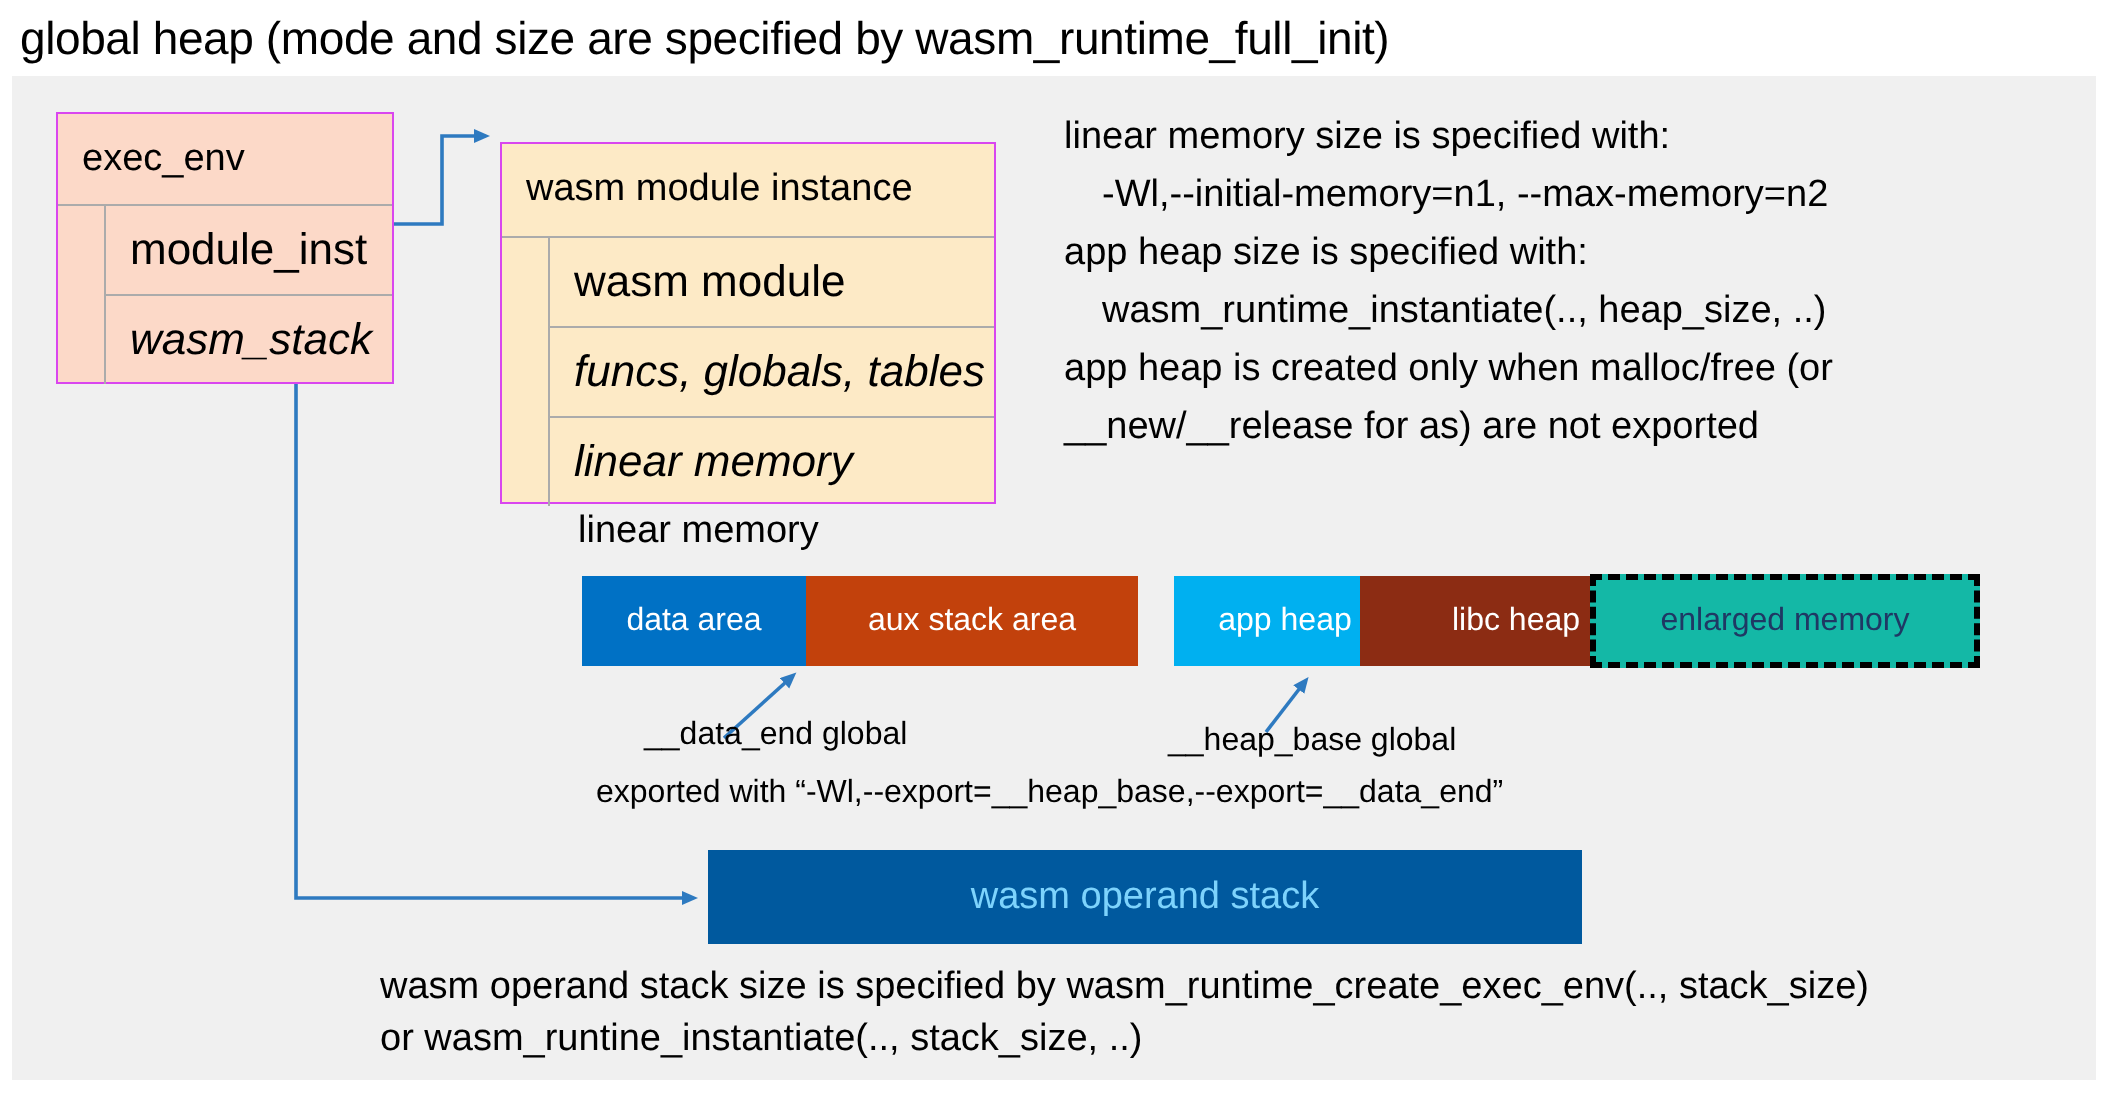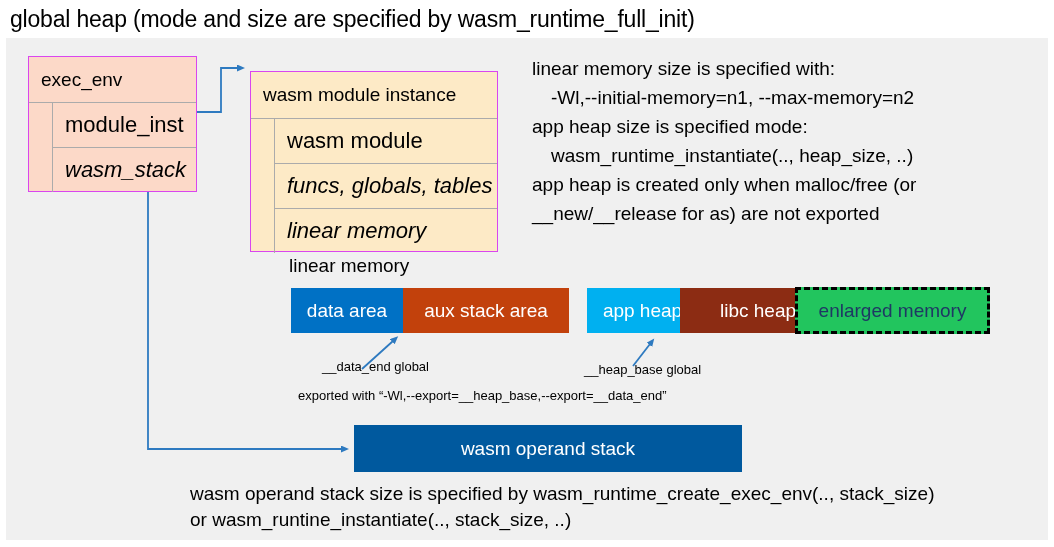--- a/index.html
+++ b/index.html
@@ -22,36 +22,36 @@
   .exec-env { left:28px; top:44px; width:169px; height:136px; }
   .module-instance { left:250px; top:59px; width:248px; height:181px; }
   .module-instance .box-header { height:46px; }
 
   .notes-right { position:absolute; left:532px; top:54px; width:514px; font-size:19px; line-height:29px; }
   .notes-right .indent { padding-left:19px; }
 
   .lm-label { position:absolute; left:289px; top:255px; font-size:19px; }
 
   .seg { position:absolute; top:288px; height:45px; display:flex; align-items:center;
-         justify-content:center; color:#ffffff; font-size:19px; white-space:nowrap; }
+         justify-content:center; color:#ffffff; font-size:16px; white-space:nowrap; }
   .seg-data      { left:291px; width:112px; }
   .seg-aux       { left:403px; width:166px; }
   .seg-appheap   { left:587px; width:111px; }
   .seg-libcheap  { left:680px; width:108px;padding-left:24px; }
   .seg-enlarged  { left:795px; top:287px; width:195px; height:47px; box-sizing:border-box;
-                   border:3px dashed #000; background:#22c55e; }
+                   border:3px dashed #000; background:#14b8a6; }
 
-  .annotation { position:absolute; font-size:13px; white-space:nowrap; }
+  .annotation { position:absolute; font-size:16px; white-space:nowrap; }
   .ann-data-end  { left:322px; top:359px; }
   .ann-heap-base { left:584px; top:362px; }
   .ann-exported  { left:298px; top:388px; }
 
-  .operand-bar { position:absolute; left:354px; top:425px; width:388px; height:47px;
+  .operand-bar { position:absolute; left:354px; top:425px; width:437px; height:47px;
                  display:flex; align-items:center; justify-content:center;
-                 color:#ffffff; font-size:19px; }
+                 color:#7dd3fc; font-size:19px; }
   .bottom-note { position:absolute; left:190px; top:481px; font-size:19px; line-height:26px; }
 </style>
 </head>
 <body>
 
 <div class="canvas">
 
   <div class="title">global heap (mode and size are specified by wasm_runtime_full_init)</div>
 
   <div class="panel" style="background: rgb(240, 240, 240);"></div>
@@ -82,21 +82,21 @@
     <div class="box-rows">
       <div class="box-row">wasm module</div>
       <div class="box-row">funcs, globals, tables</div>
       <div class="box-row">linear memory</div>
     </div>
   </div>
 
   <div class="notes-right">
     <div>linear memory size is specified with:</div>
     <div class="indent">-Wl,--initial-memory=n1, --max-memory=n2</div>
-    <div>app heap size is specified mode:</div>
+    <div>app heap size is specified with:</div>
     <div class="indent">wasm_runtime_instantiate(.., heap_size, ..)</div>
     <div>app heap is created only when malloc/free (or</div>
     <div>__new/__release for as) are not exported</div>
   </div>
 
   <div class="lm-label">linear memory</div>
 
   <div class="seg seg-data" style="background: rgb(0, 113, 197);">data area</div>
   <div class="seg seg-aux" style="background: #c2410c;">aux stack area</div>
   <div class="seg seg-appheap" style="background: rgb(0, 176, 240);">app heap</div>

